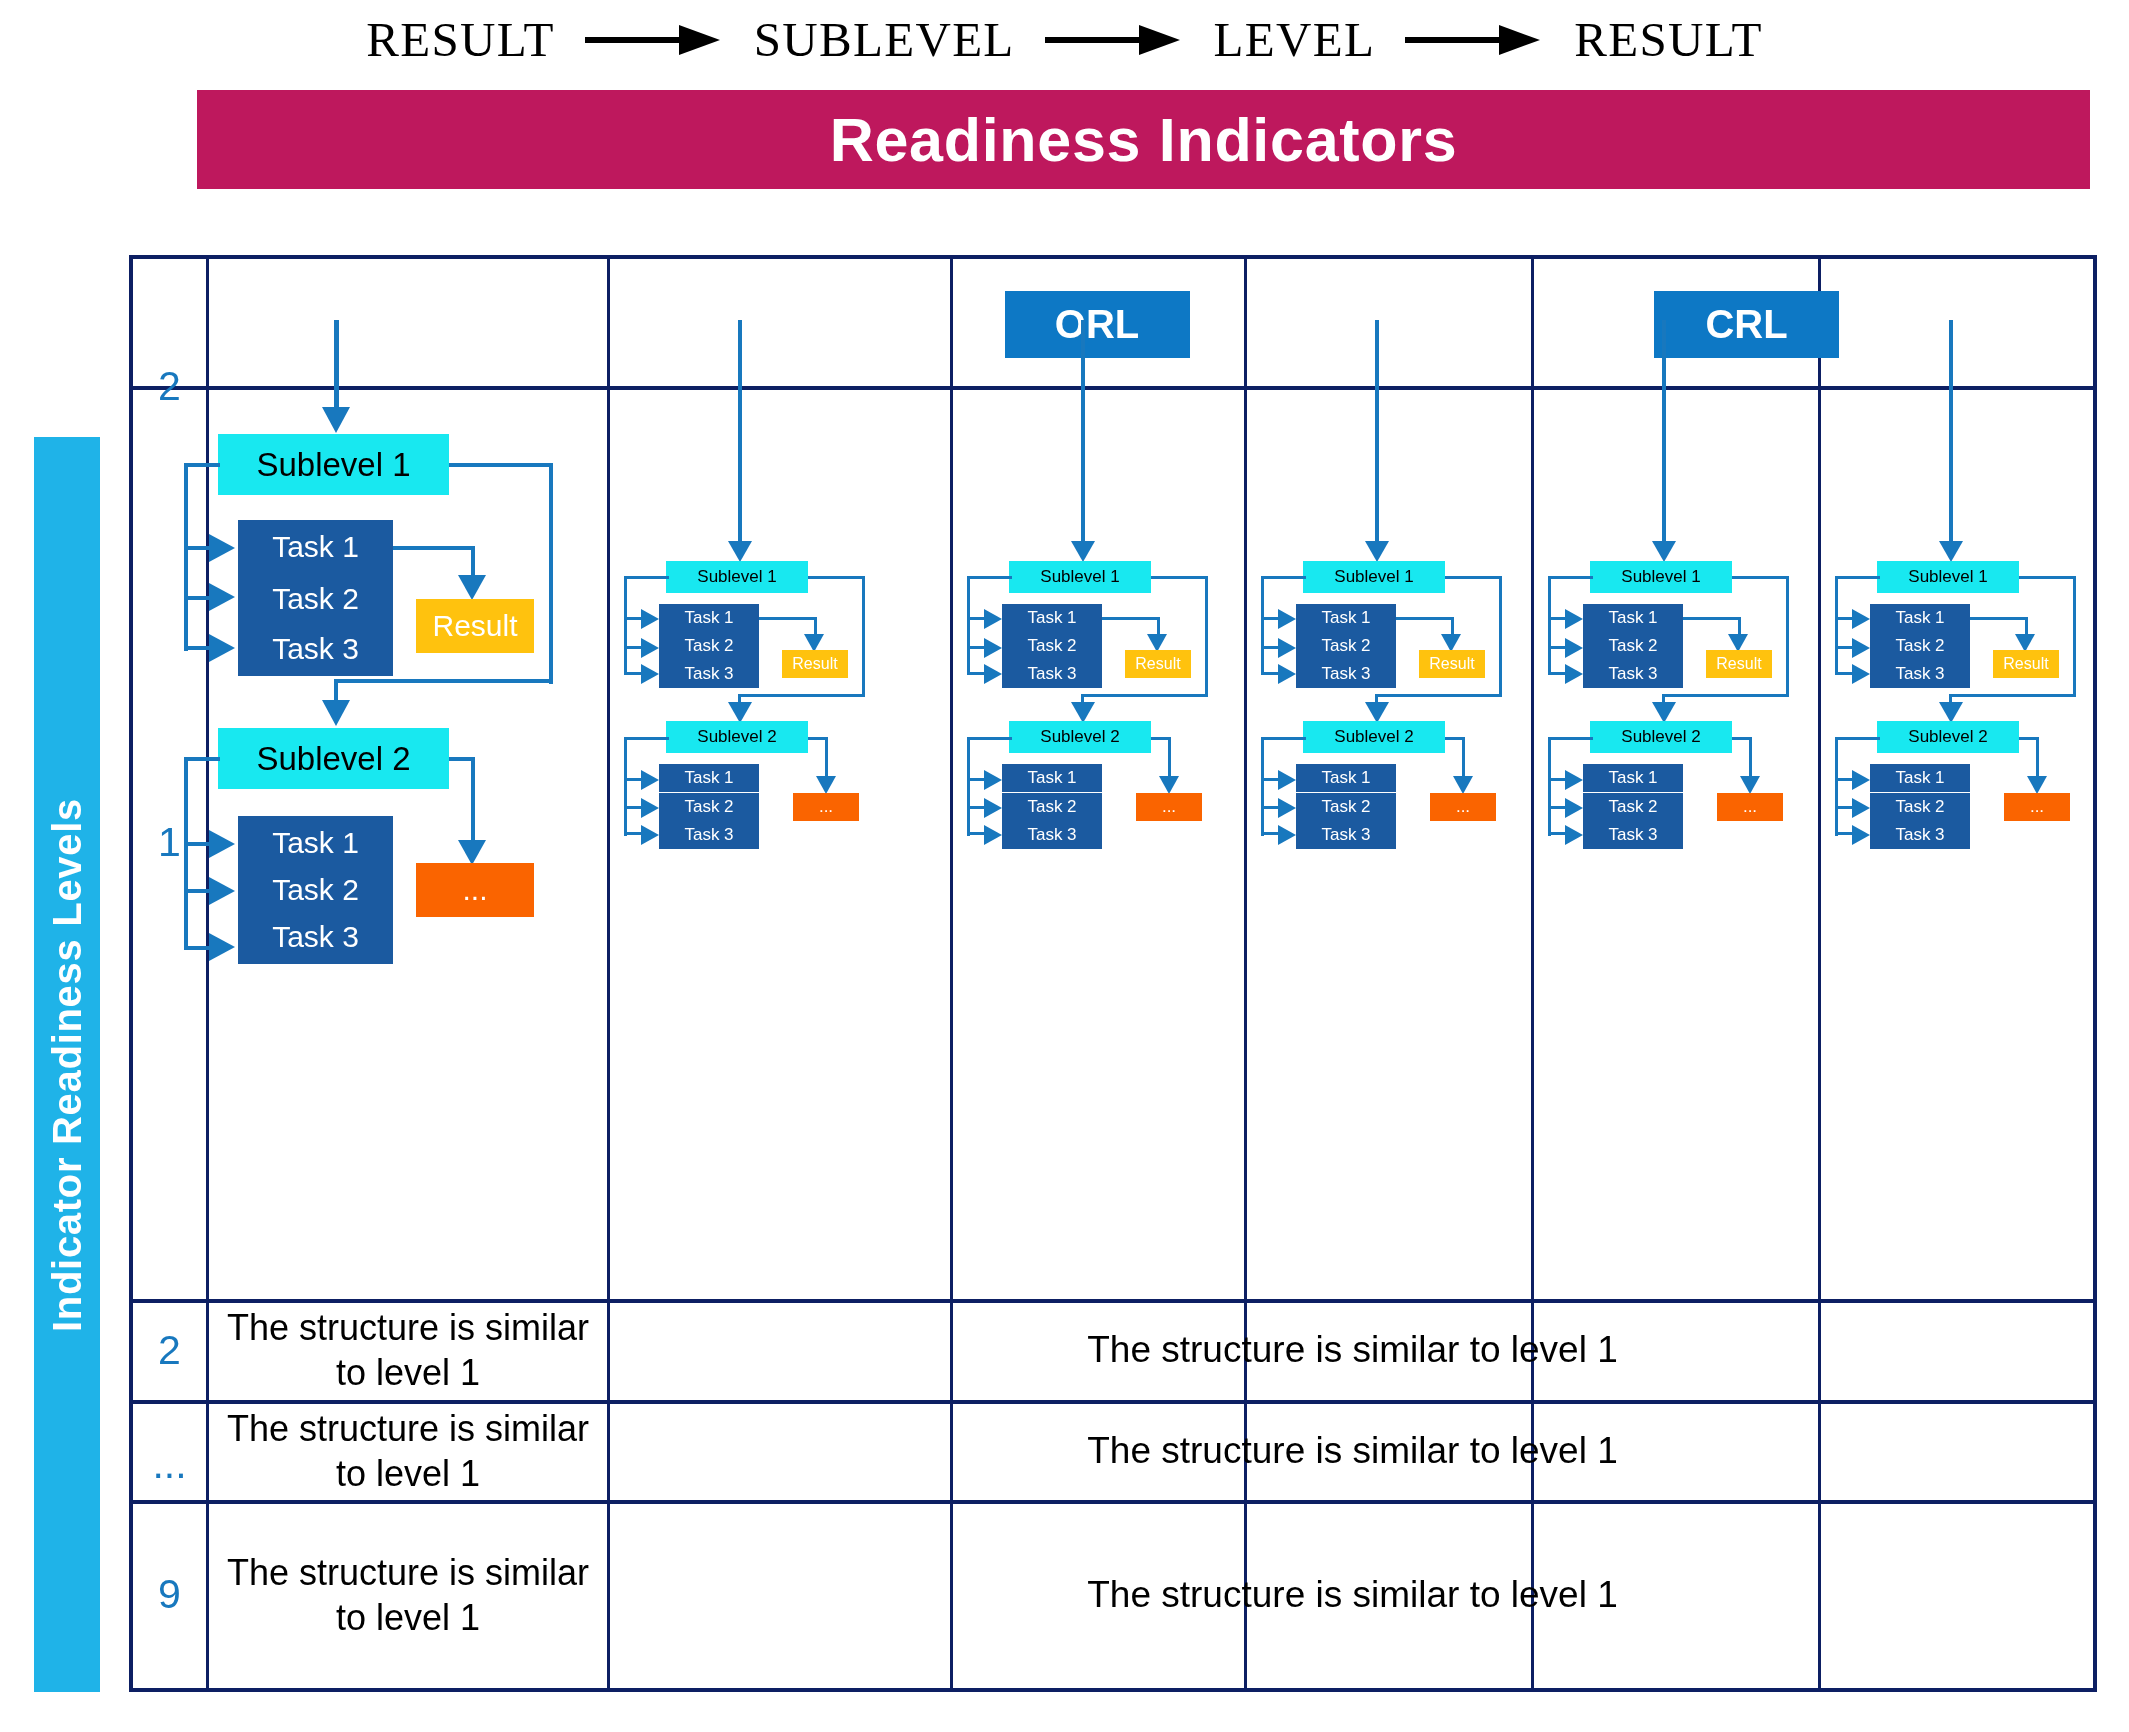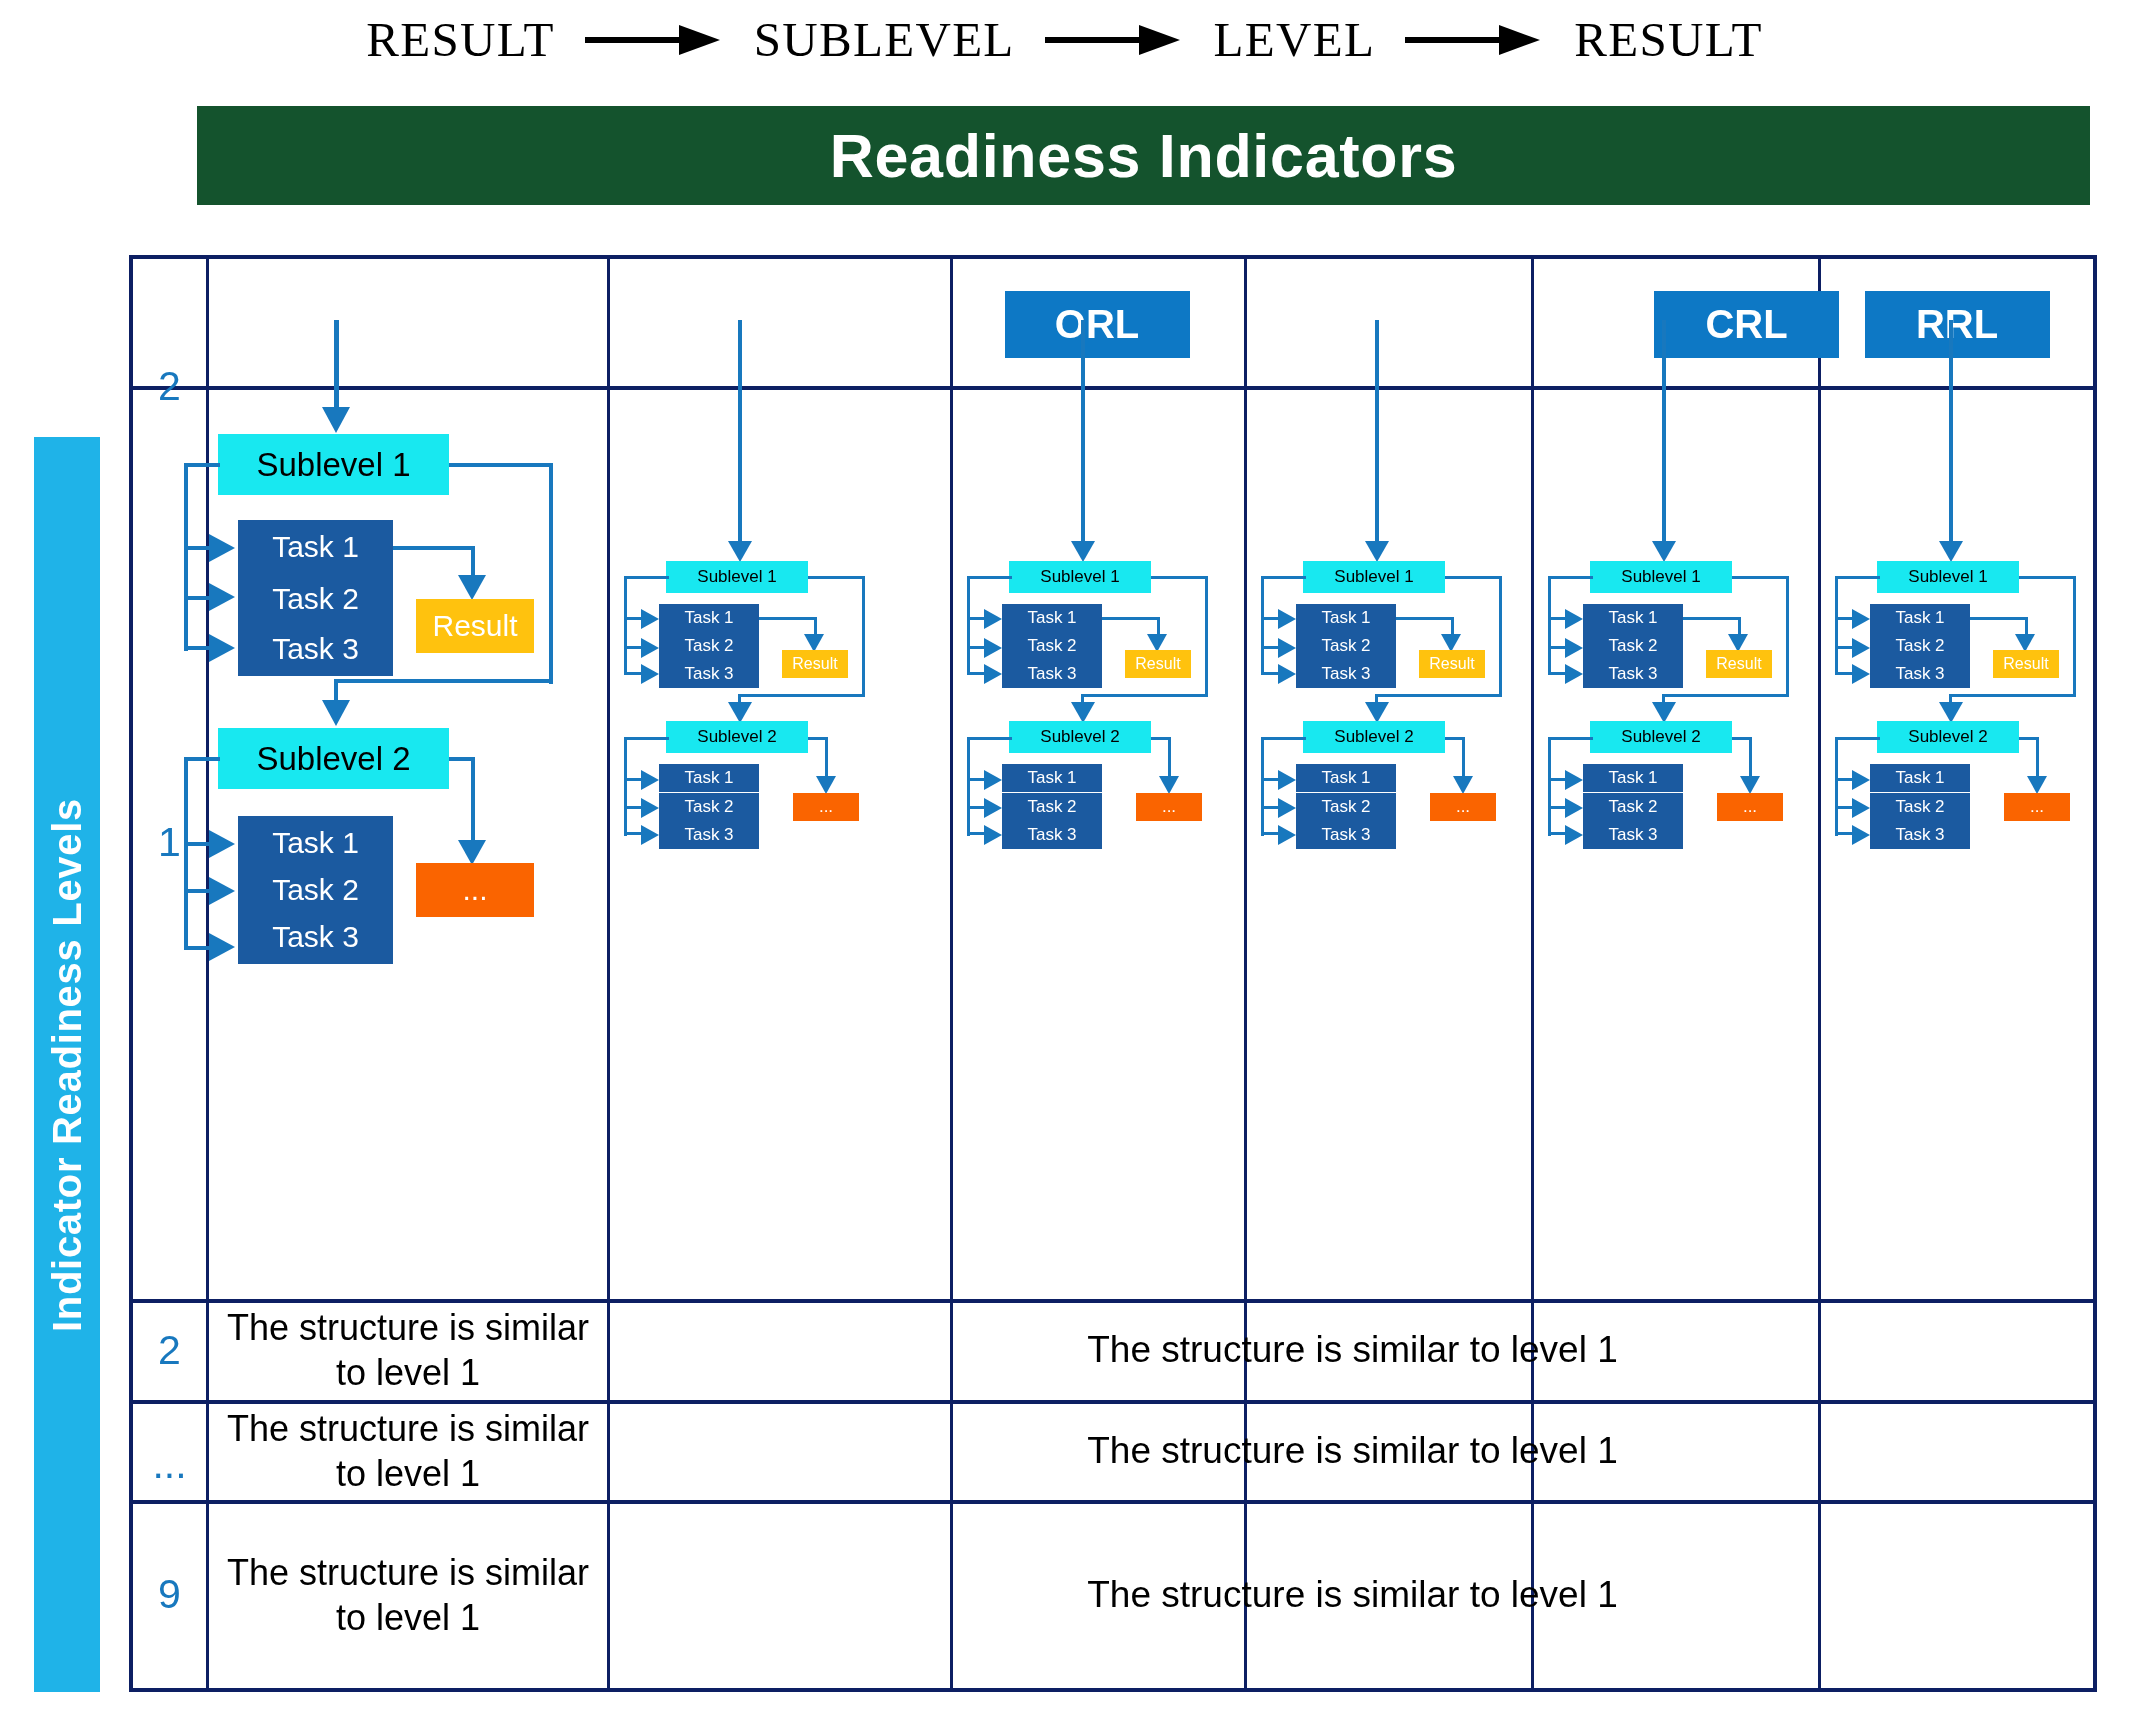--- a/index.html
+++ b/index.html
@@ -6,21 +6,21 @@
   body{width:2129px;height:1733px;position:relative;font-family:"Liberation Sans",sans-serif;overflow:hidden;}
 
   
   #legend{position:absolute;left:0;top:0;width:2129px;height:79px;display:flex;align-items:center;justify-content:center;gap:0;}
   .legend-word{font-family:"Liberation Serif",serif;font-size:49px;letter-spacing:1.3px;color:#000;line-height:1;}
   .legend-arrow{width:139px;height:40px;position:relative;margin:0 30px;display:inline-block;}
   .legend-arrow .shaft{position:absolute;left:0;top:17px;width:99px;height:6.6px;background:#000;}
   .legend-arrow .head{position:absolute;left:94px;top:5.3px;width:0;height:0;border-top:15px solid transparent;border-bottom:15px solid transparent;border-left:41px solid #000;}
 
   
-  #banner{position:absolute;left:197px;top:106px;width:1893px;height:99px;background:#14532d;display:flex;align-items:center;justify-content:center;}
+  #banner{position:absolute;left:197px;top:90px;width:1893px;height:99px;background:#be185d;display:flex;align-items:center;justify-content:center;}
   #banner-text{color:#ffffff;font-size:61px;font-weight:bold;letter-spacing:0.7px;}
 
   
   #side-label{position:absolute;left:34px;top:437px;width:66px;height:1255px;background:#1fb3e8;}
   #side-label .txt{position:absolute;left:50%;top:50%;transform:translate(-50%,-50%) rotate(-90deg);white-space:nowrap;color:#fff;font-size:40px;font-weight:bold;letter-spacing:0.7px;}
 
   
   #table{position:absolute;left:129px;top:255px;width:1968px;height:1437px;border:4.6px solid #0d1f63;box-sizing:border-box;}
   .vline{position:absolute;top:0;bottom:0;width:3.3px;background:#0d1f63;}
   .hline{position:absolute;left:0;right:0;height:4px;background:#0d1f63;}
@@ -94,25 +94,20 @@
   <div class="hdr-cell" style="left:817px;width:294px;">
     <div class="hdr-chip sm">
         <span>ORL</span>
       </div>
   </div>
   <div class="hdr-cell" style="left:1398px;width:335px;margin-left:48px;">
     <div class="hdr-chip sm">
         <span>CRL</span>
       </div>
   </div>
-  <div class="hdr-cell" style="left:1685px;width:278px;">
-    <div class="hdr-chip sm">
-        <span>RRL</span>
-      </div>
-  </div>
 
   <div class="lvl-num" style="left:0;top:127px;width:73px;height:913px;">1</div>
 
   <div class="flow" style="left:73px;top:127px;width:401px;height:913px;">
 
     <div class="conn" style="left:128px;top:-66px;width:4.6px;height:89px;"></div>
     <div class="arw-d" style="left:116px;top:21px;border-left-width:14.5px;border-right-width:14.5px;border-top:26.4px solid #1878be;"></div>
 
     <div class="box sub" style="left:12px;top:48px;width:231px;height:61px;">
       <span style="width:100%;text-align:center;font-size:33px;">Sublevel 1</span>

